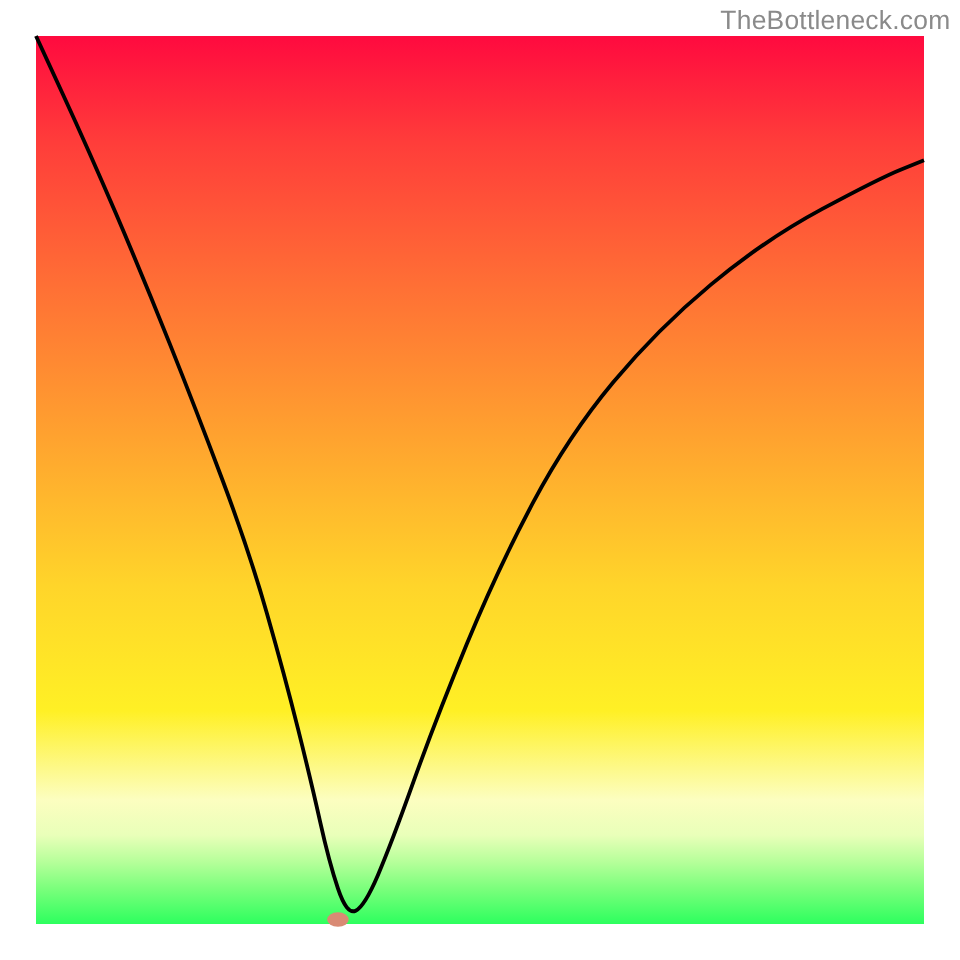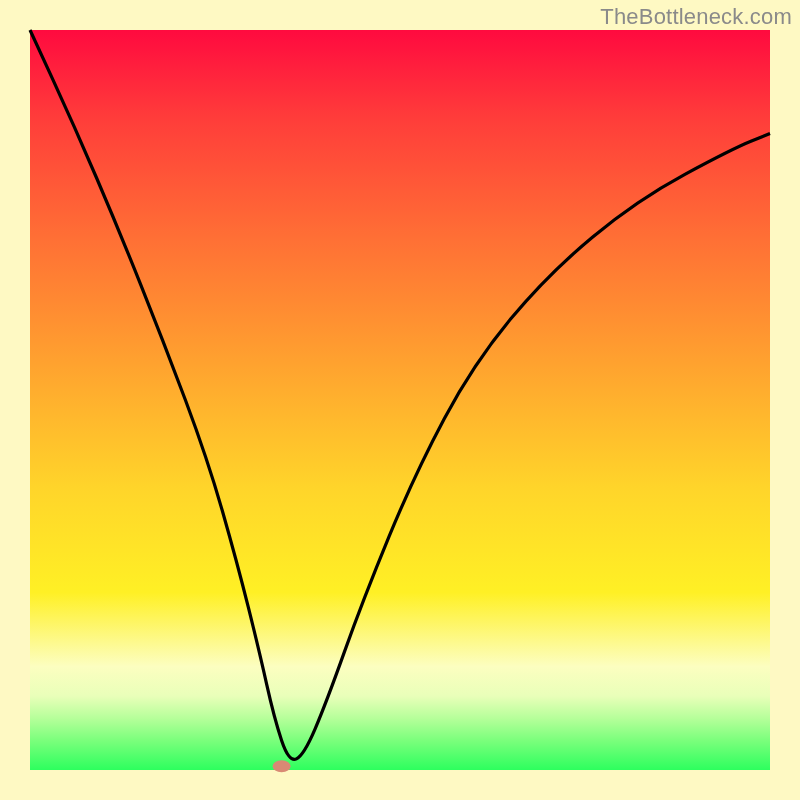--- a/index.html
+++ b/index.html
@@ -8,21 +8,21 @@
     width: 800px;
     height: 800px;
     background: #000;
     font-family: Arial, Helvetica, sans-serif;
     overflow: hidden;
   }
   .frame {
     position: relative;
     width: 800px;
     height: 800px;
-    background: #fef9c3;
+    background: #ffffff;
   }
   .plot-area {
     position: absolute;
     left: 30px;
     top: 30px;
     width: 740px;
     height: 740px;
     
     background: linear-gradient(
       to bottom,

